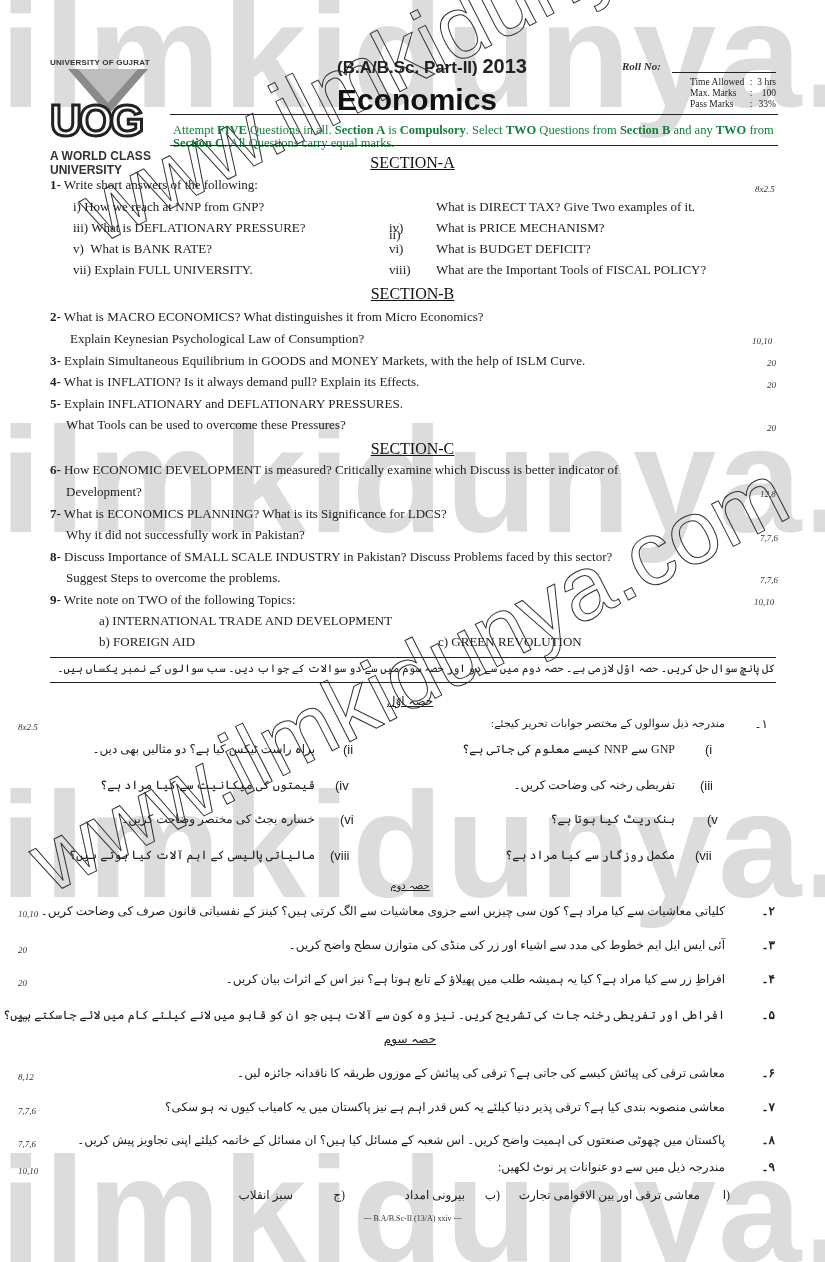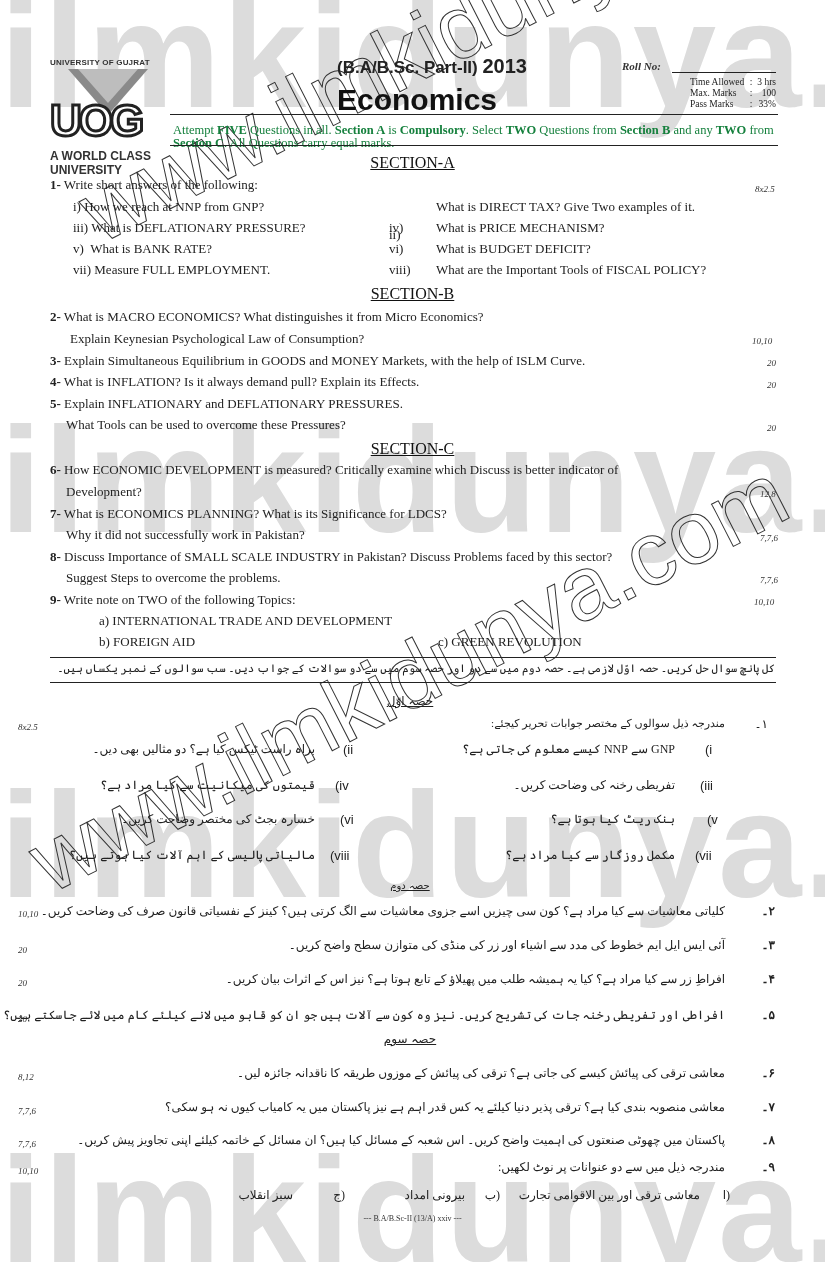--- a/index.html
+++ b/index.html
@@ -125,21 +125,21 @@
 <div class="q" style="left:436px; top:199px;">What is DIRECT TAX? Give Two examples of it.</div>
 
 <div class="q" style="left:73px; top:220px;"><span>iii)</span> <span>What is DEFLATIONARY PRESSURE?</span></div>
 <div class="q" style="left:389px; top:220px;">iv)</div>
 <div class="q" style="left:436px; top:220px;">What is PRICE MECHANISM?</div>
 
 <div class="q" style="left:73px; top:241px;"><span>v)</span>&nbsp;&nbsp;<span>What is BANK RATE?</span></div>
 <div class="q" style="left:389px; top:241px;">vi)</div>
 <div class="q" style="left:436px; top:241px;">What is BUDGET DEFICIT?</div>
 
-<div class="q" style="left:73px; top:262px;"><span>vii)</span> <span>Measure FULL EMPLOYMENT.</span></div>
+<div class="q" style="left:73px; top:262px;"><span>vii)</span> <span>Explain FULL UNIVERSITY.</span></div>
 <div class="q" style="left:389px; top:262px;">viii)</div>
 <div class="q" style="left:436px; top:262px;">What are the Important Tools of FISCAL POLICY?</div>
 
 <div class="sec-head" style="top:285px;">SECTION-B</div>
 <div class="q" style="left:50px; top:309px;"><b>2-</b> <span>What is MACRO ECONOMICS? What distinguishes it from Micro Economics?</span></div>
 <div class="q" style="left:70px; top:331px;">Explain Keynesian Psychological Law of Consumption?</div>
 <div class="marks" style="left:752px; top:336px;">10,10</div>
 
 <div class="q" style="left:50px; top:353px;"><b>3-</b> <span>Explain Simultaneous Equilibrium in GOODS and MONEY Markets, with the help of ISLM Curve.</span></div>
 <div class="marks" style="left:767px; top:358px;">20</div>

